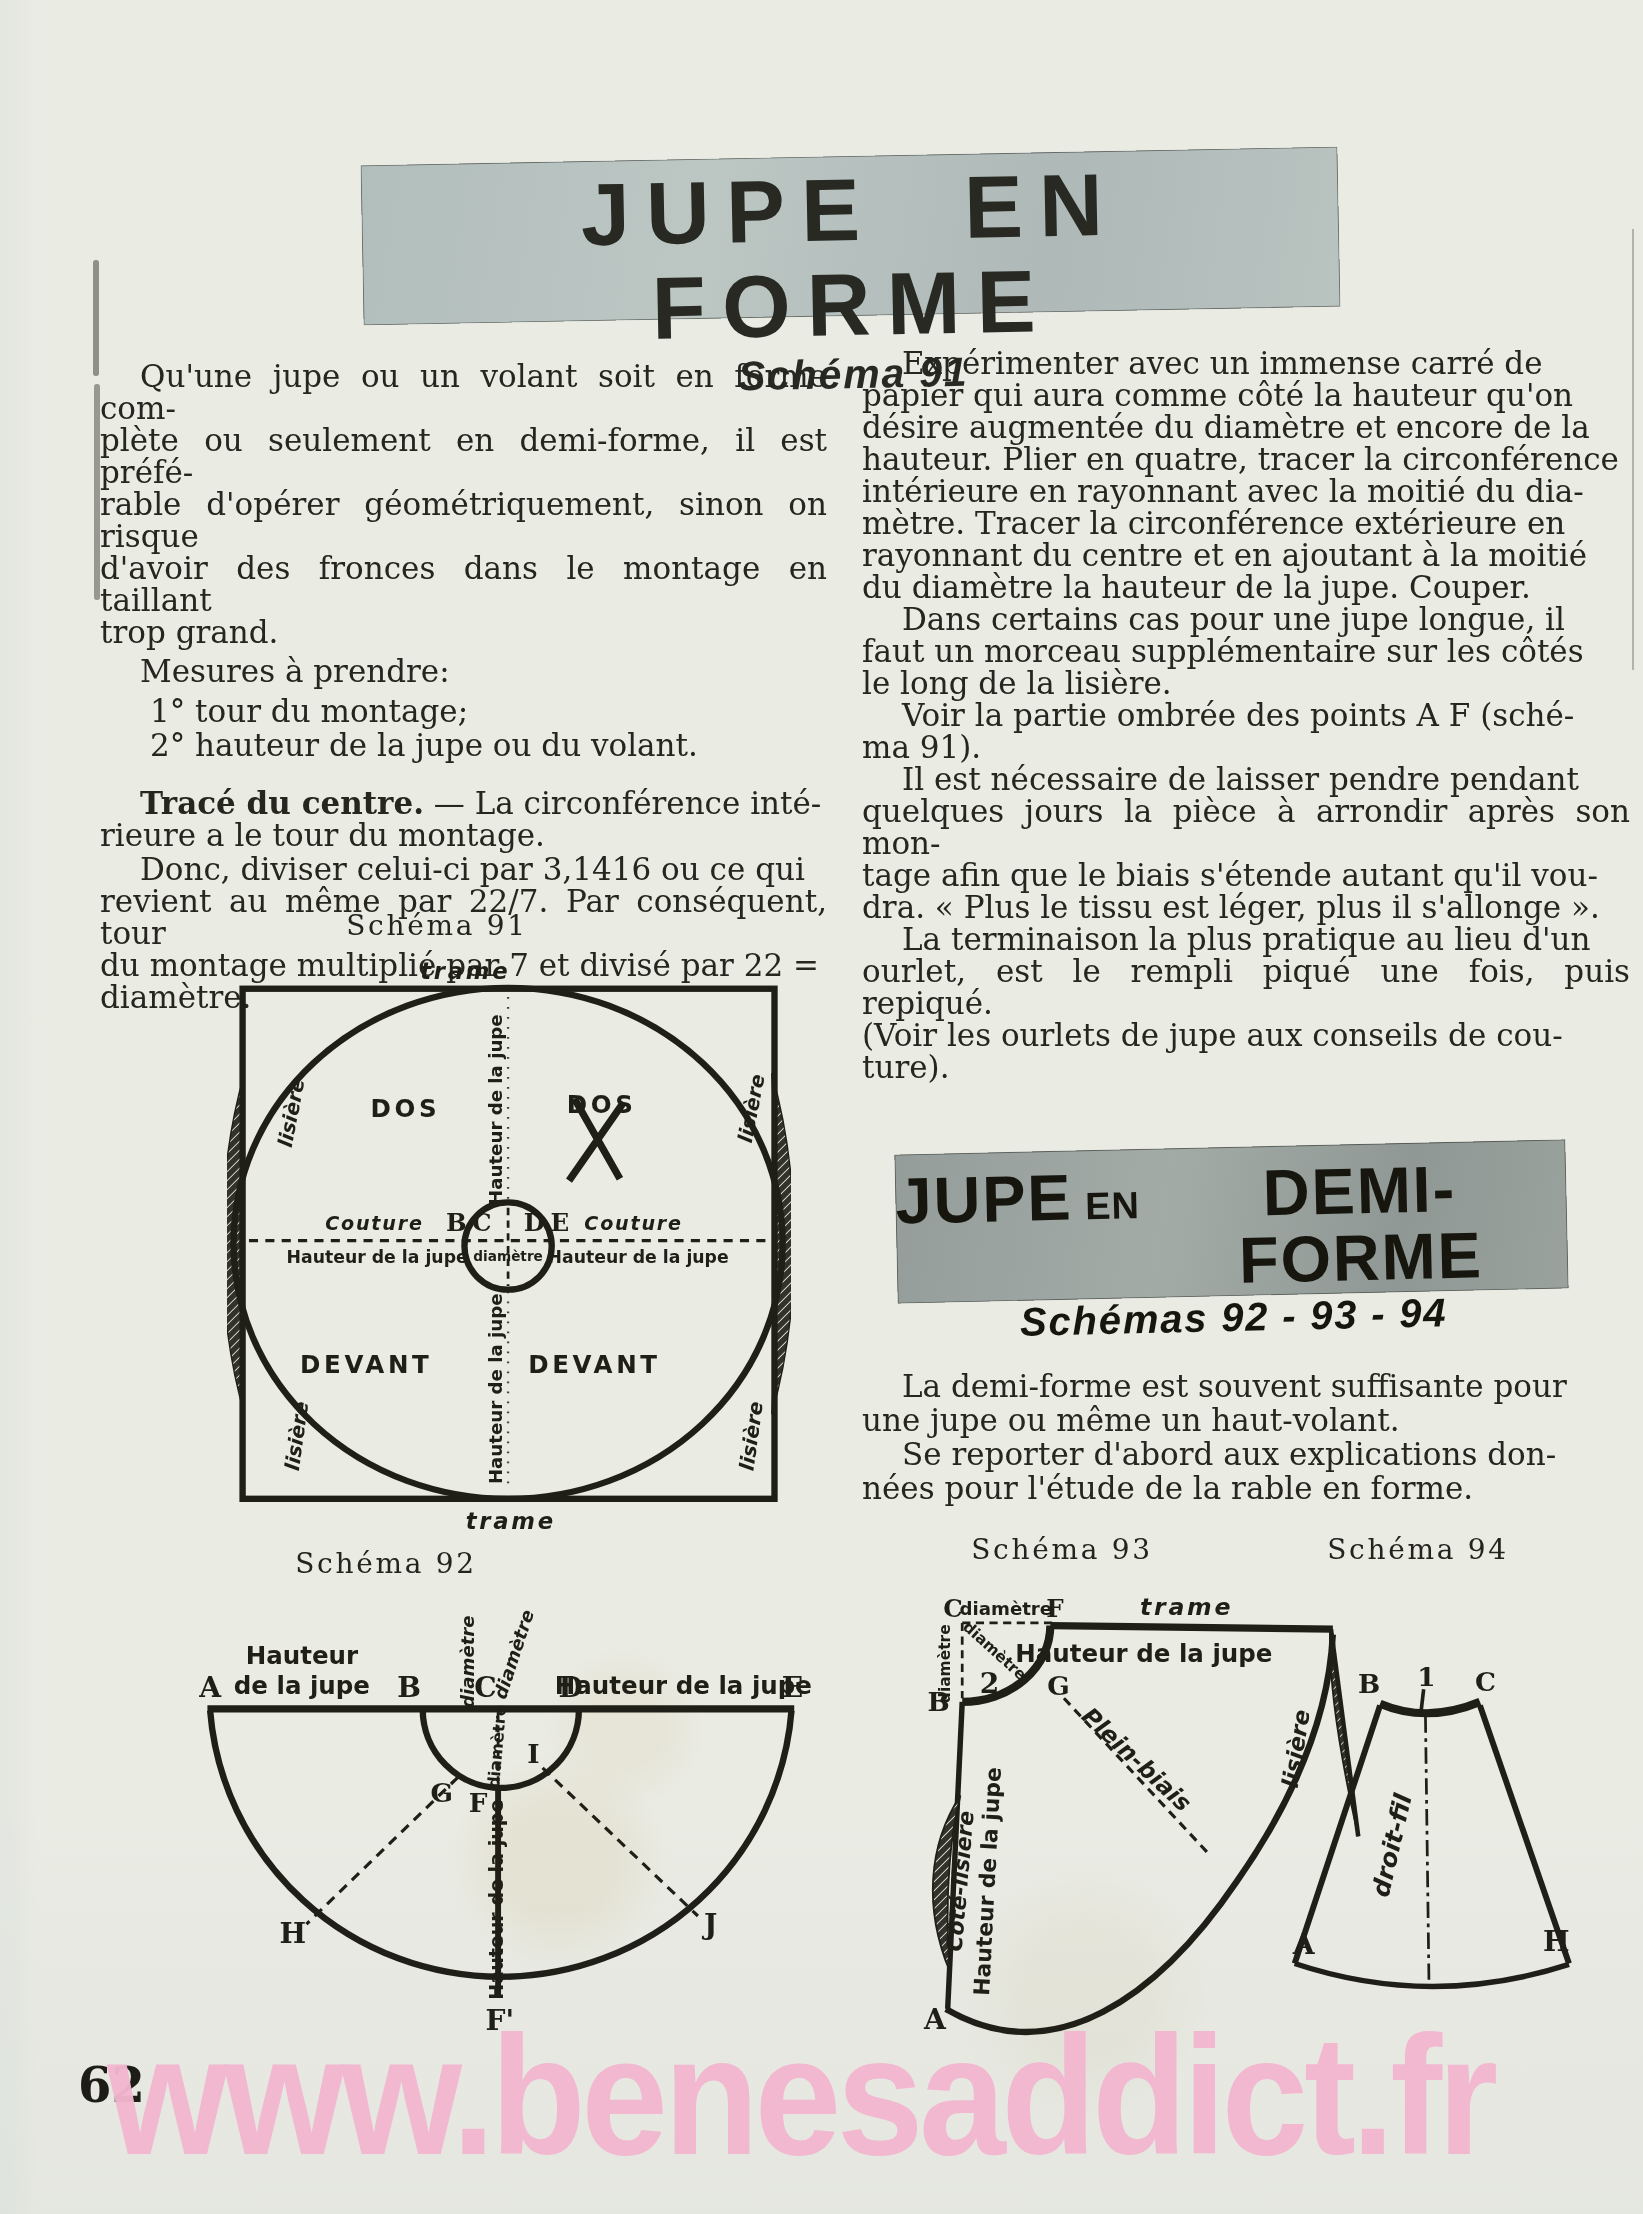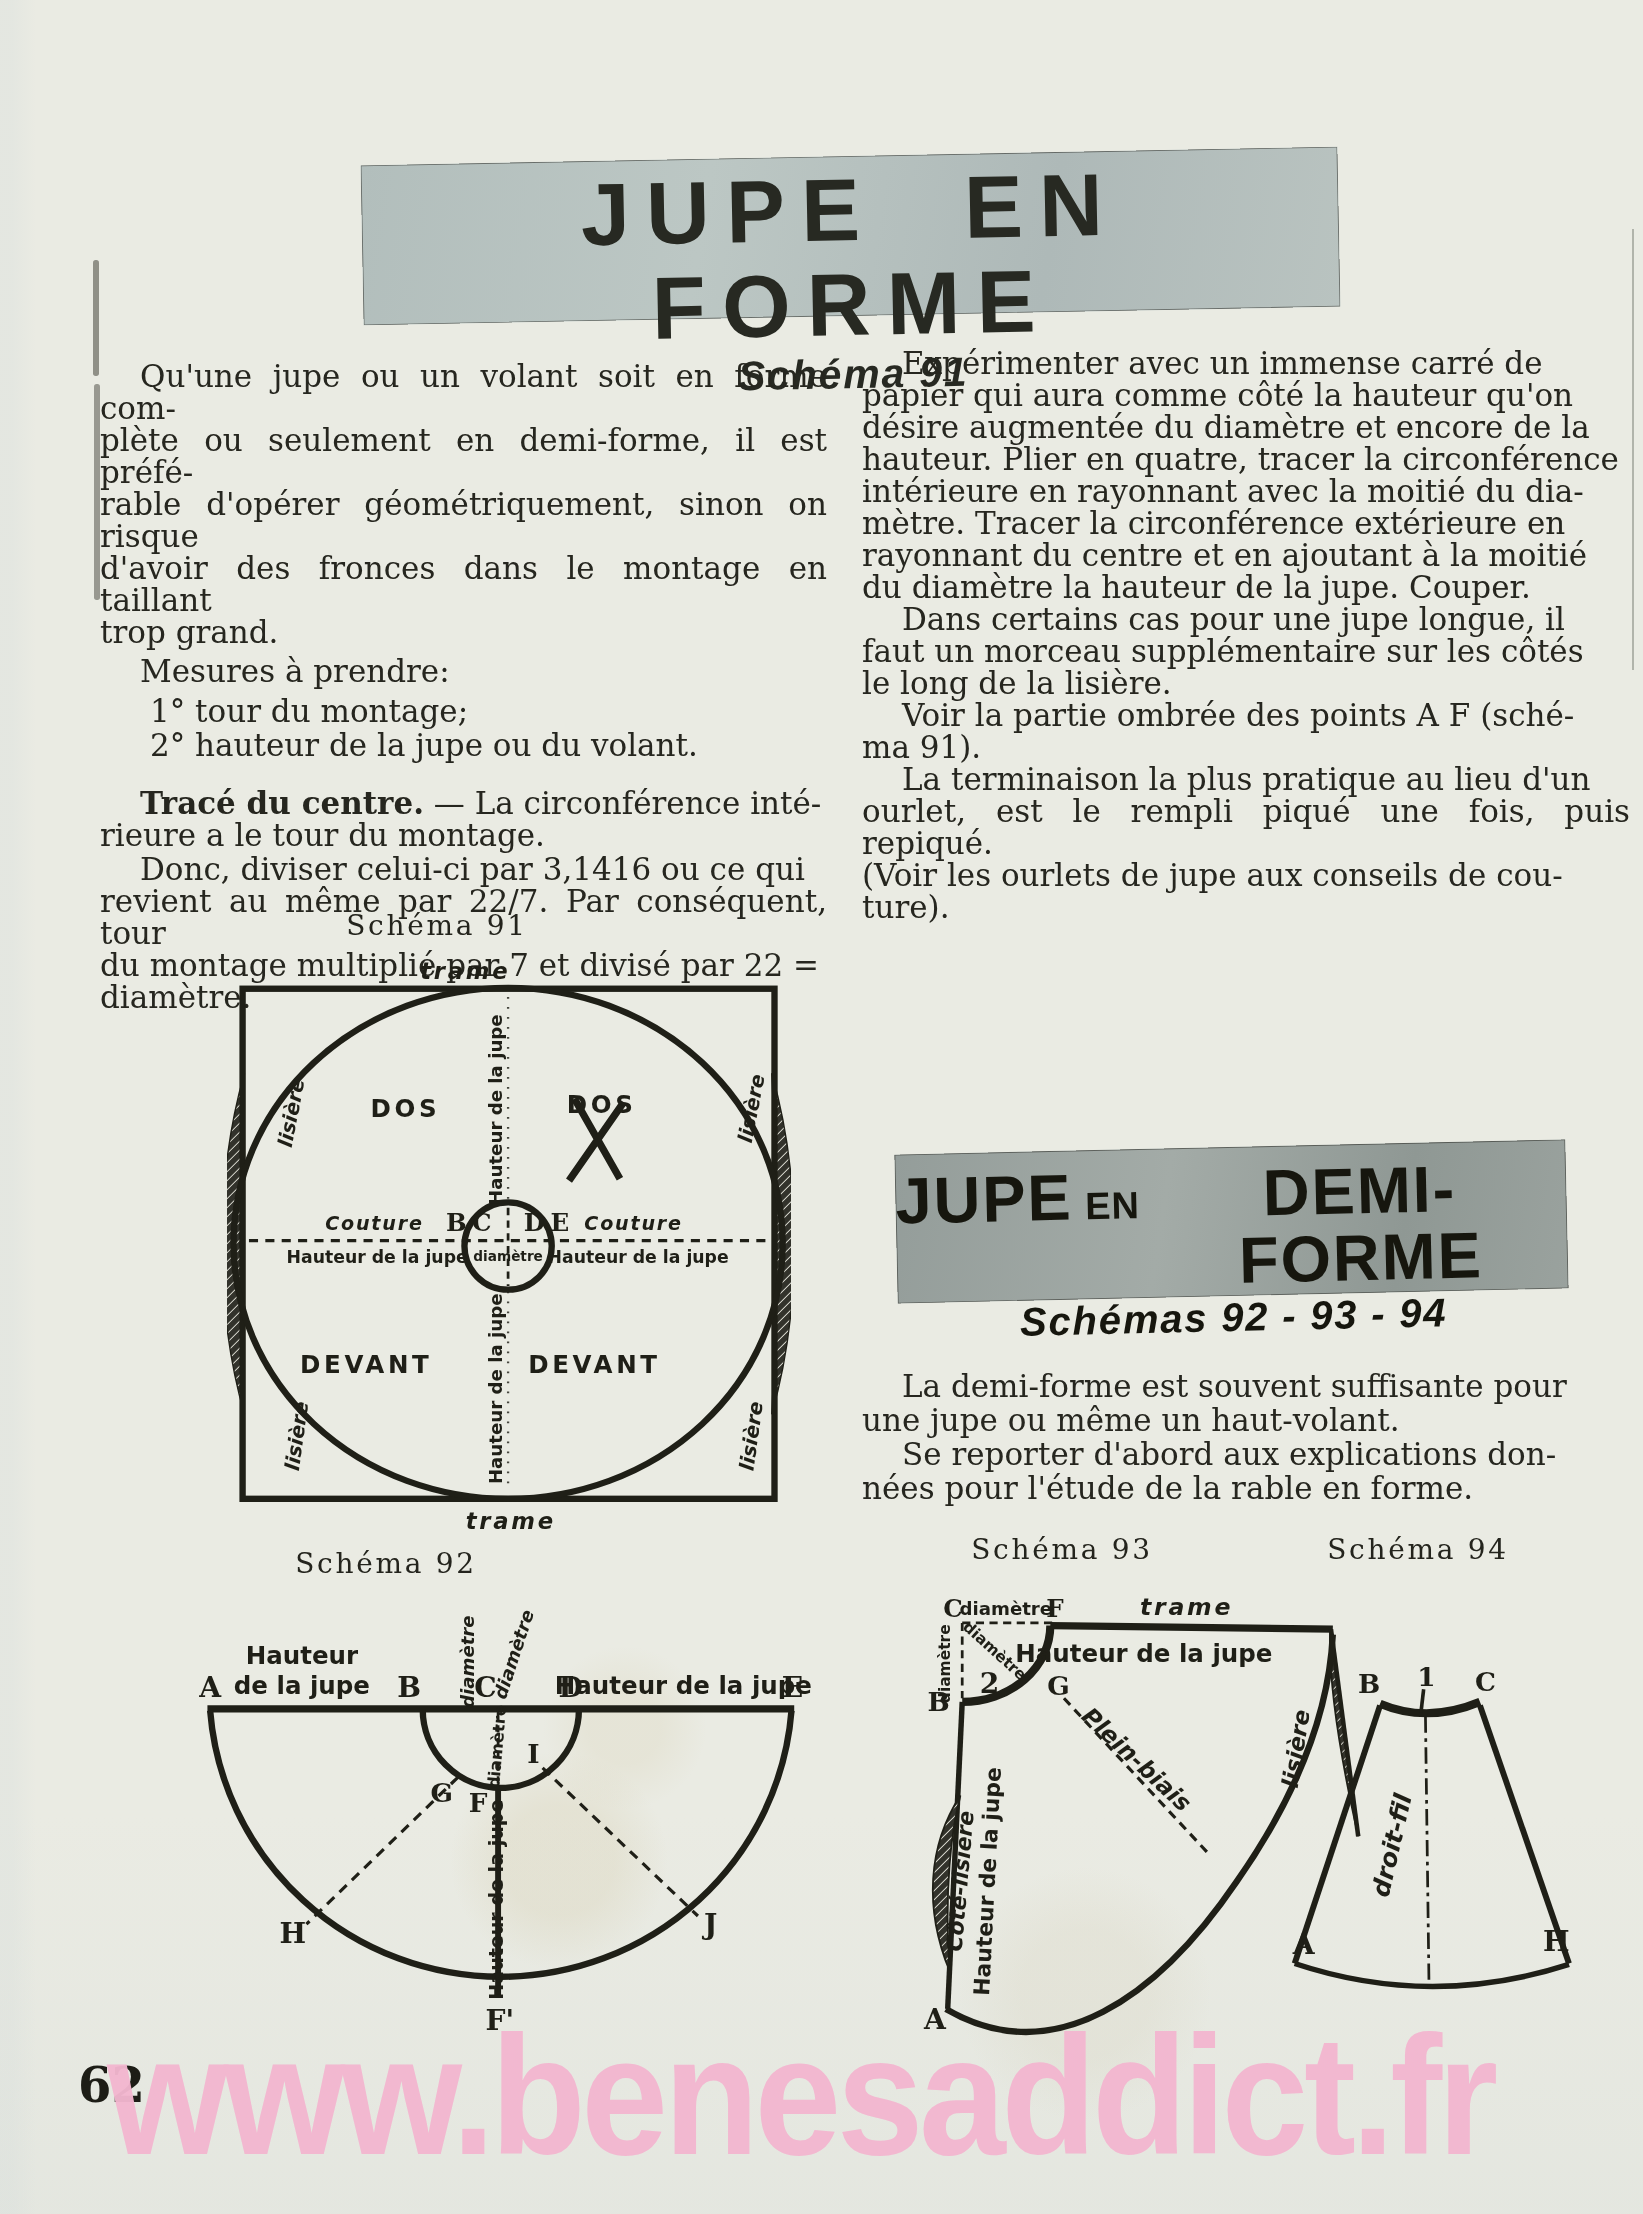--- a/index.html
+++ b/index.html
@@ -103,20 +103,24 @@
 hauteur. Plier en quatre, tracer la circonférence
 intérieure en rayonnant avec la moitié du dia-
 mètre. Tracer la circonférence extérieure en
 rayonnant du centre et en ajoutant à la moitié
 du diamètre la hauteur de la jupe. Couper.</div>
     <div class="para indent">Dans certains cas pour une jupe longue, il
 faut un morceau supplémentaire sur les côtés
 le long de la lisière.</div>
     <div class="para indent">Voir la partie ombrée des points A F (sché-
 ma 91).</div>
+    <div class="para indent">Il est nécessaire de laisser pendre pendant
+quelques jours la pièce à arrondir après son mon-
+tage afin que le biais s'étende autant qu'il vou-
+dra. « Plus le tissu est léger, plus il s'allonge ».</div>
     <div class="para indent">La terminaison la plus pratique au lieu d'un
 ourlet, est le rempli piqué une fois, puis repiqué.
 (Voir les ourlets de jupe aux conseils de cou-
 ture).</div>
   </div>
 
   <div class="abs banner" id="banner-demi">
     <div class="title">
       <span class="t-big">JUPE</span>
       <span class="t-small">EN</span>

